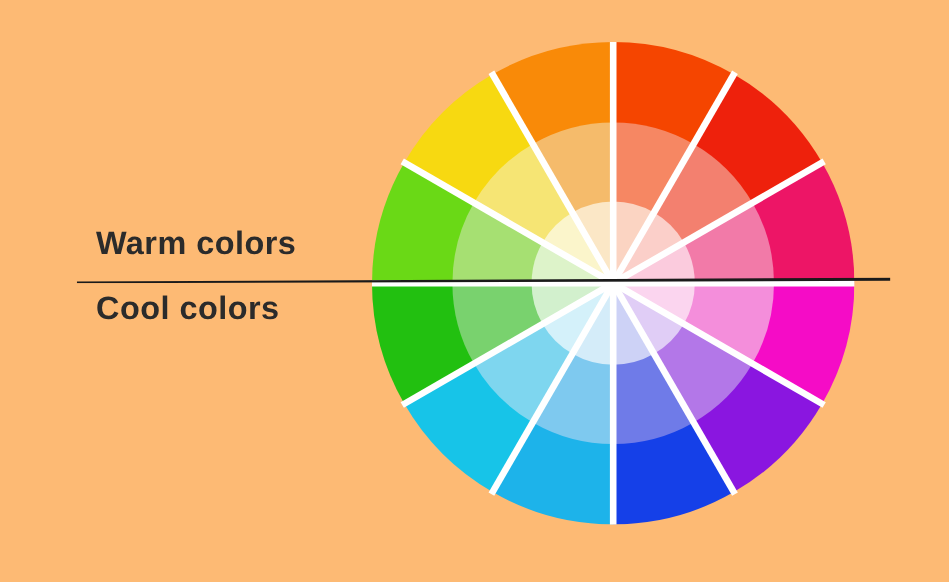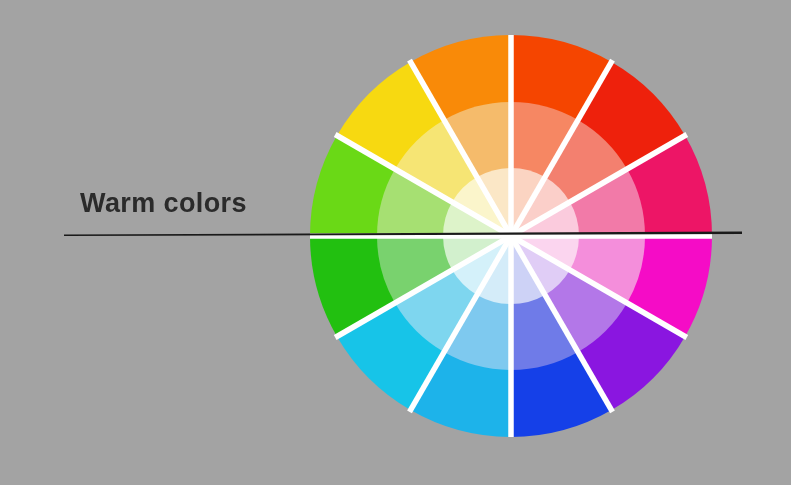--- a/index.html
+++ b/index.html
@@ -15,21 +15,21 @@
     font-family: "Liberation Sans", sans-serif;
     background: #ffffff;
   }
 
   #stage {
     position: absolute;
     left: 0;
     top: 0;
     width: 791px;
     height: 485px;
-    background: #a3a3a3;
+    background: #fdba74;
   }
 
   
   #wheel-wrap {
     position: absolute;
     left: 310px;
     top: 35px;
     width: 402px;
     height: 402px;
   }
@@ -133,14 +133,15 @@
   </div>
 
   <div id="divider">
     <svg width="678" height="5" viewBox="0 0 678 5" xmlns="http://www.w3.org/2000/svg">
       <polygon id="divider-shape" points="0,3.6 678,0.4 678,3.0 0,5.0" fill="#1a1a1a"></polygon>
     </svg>
   </div>
 
   <div class="wheel-label" id="label-warm">Warm colors</div>
 
+  <div class="wheel-label" id="label-cool">Cool colors</div>
 
 </div>
 
 </body></html>

